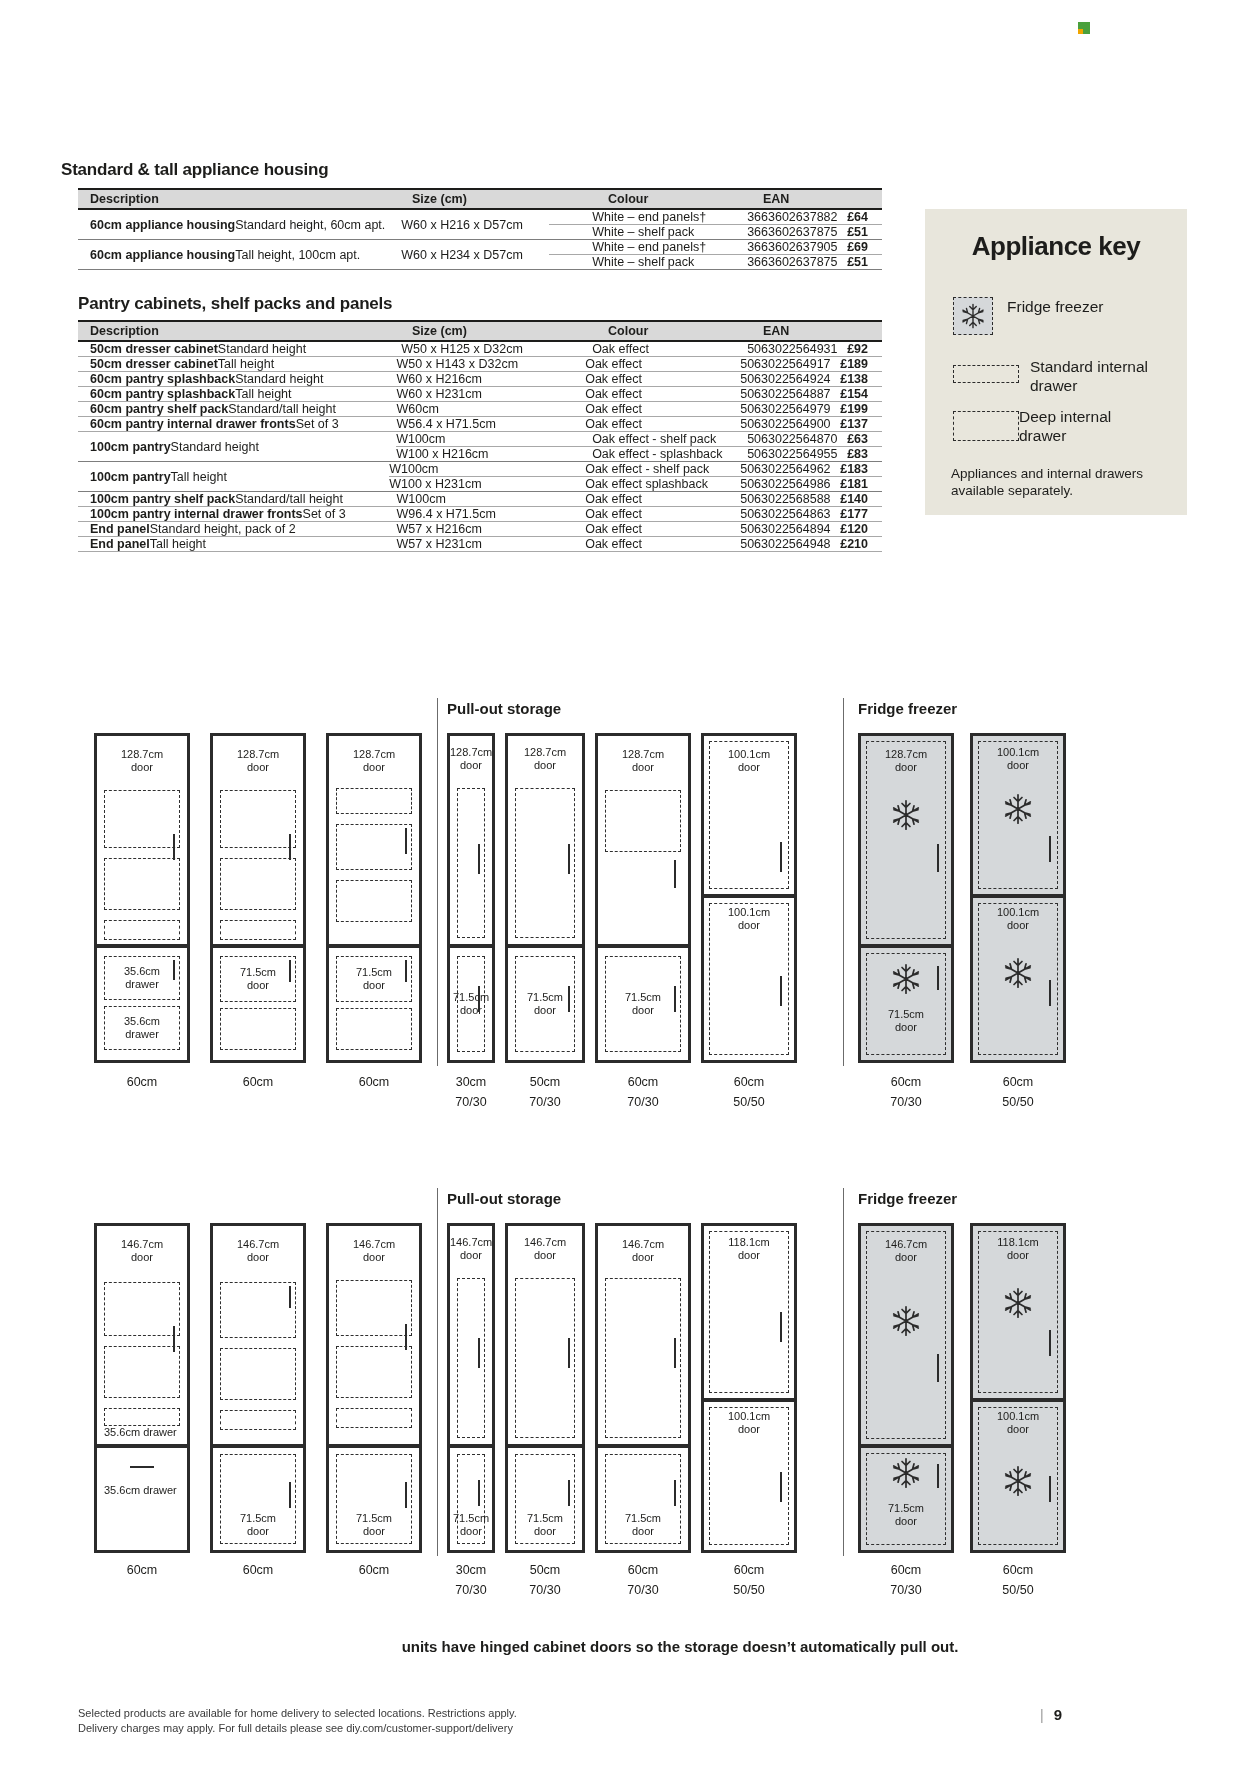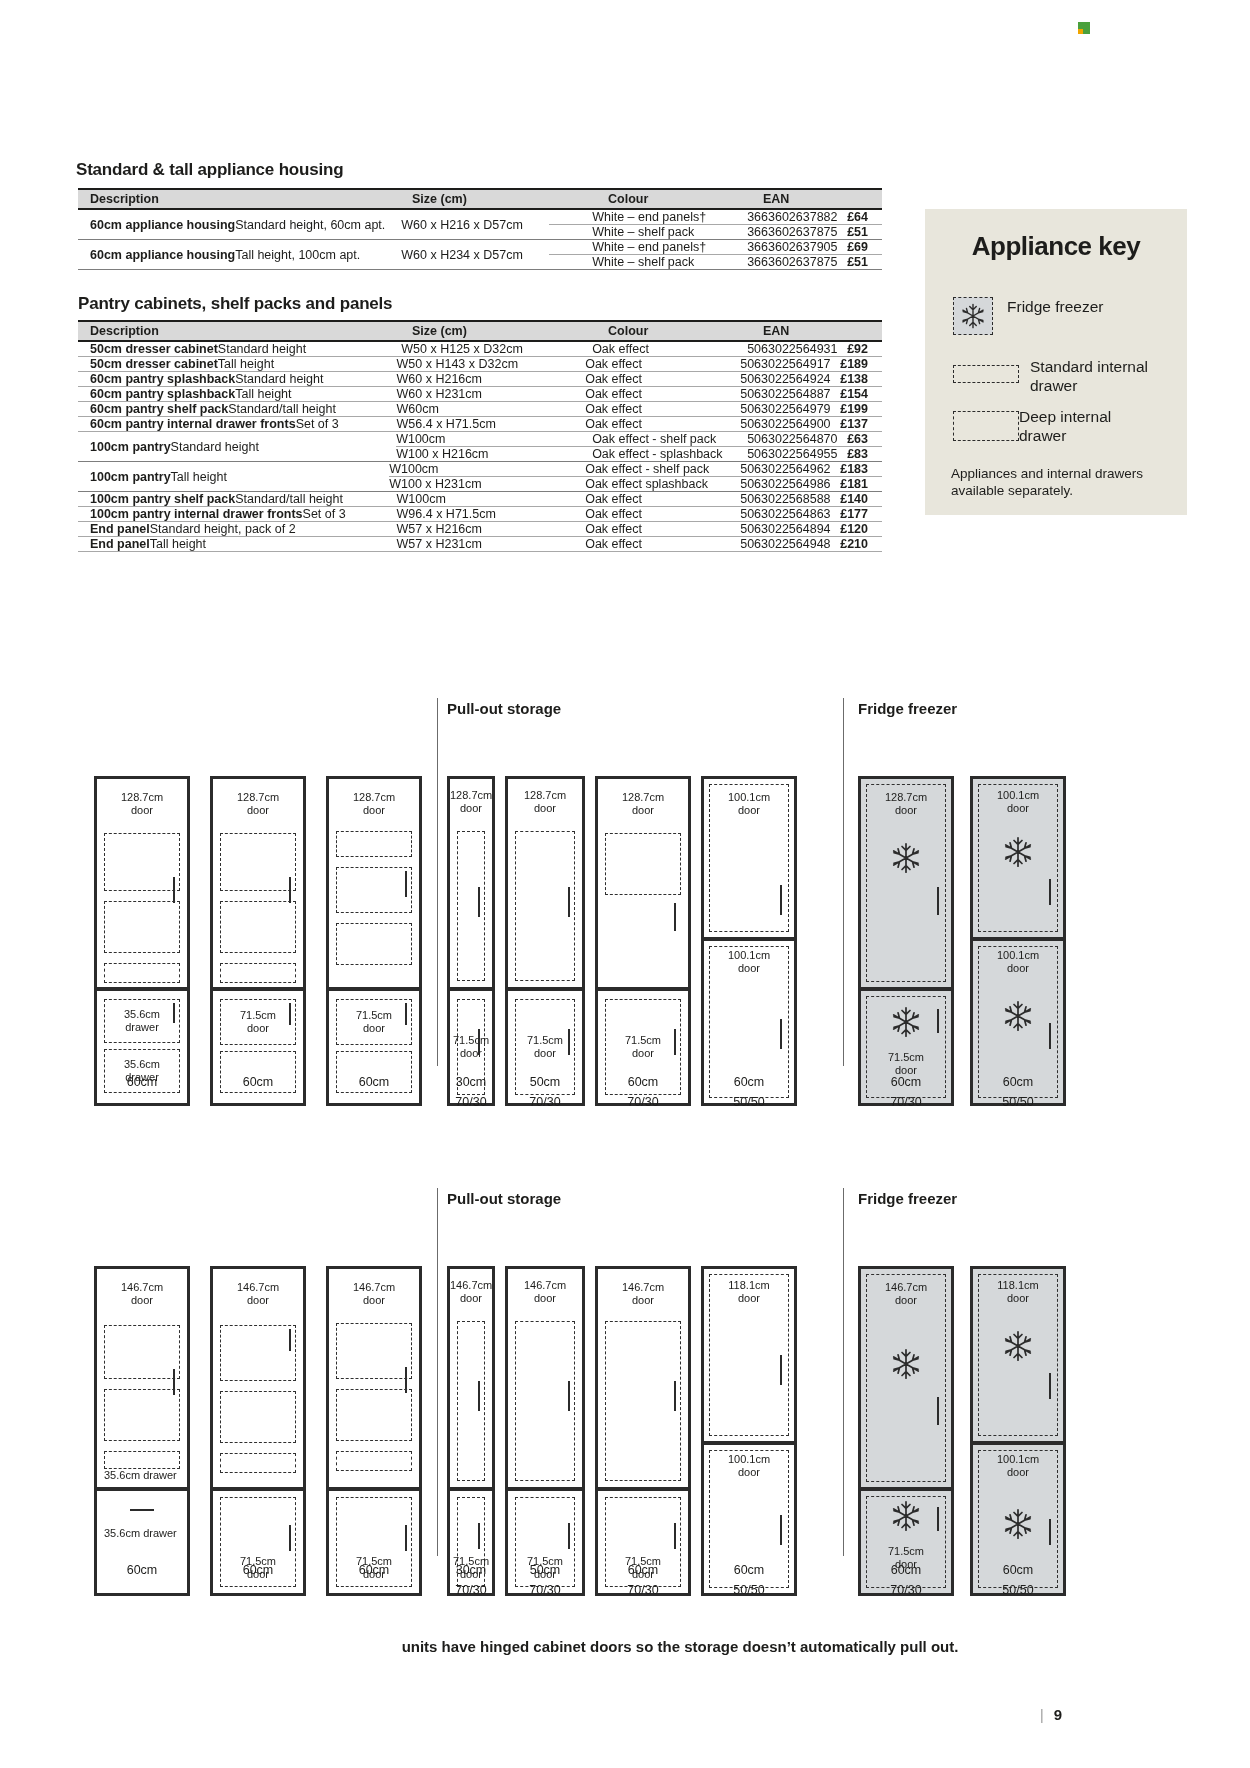--- a/index.html
+++ b/index.html
@@ -24,21 +24,21 @@
   .b{font-weight:bold;}
   
   .key{position:absolute;left:925px;top:209px;width:262px;height:306px;background:#e8e6dc;}
   .key-title{position:absolute;left:0;right:0;top:22px;text-align:center;font-size:26px;font-weight:bold;letter-spacing:-0.5px;}
   .key-label{position:absolute;font-size:15.5px;line-height:19px;}
   .swatch{position:absolute;border:1.6px dashed #2b2b2b;box-sizing:border-box;}
   .key-note{position:absolute;left:26px;top:256px;width:210px;font-size:13.5px;line-height:17px;}
   
   .sec-heading{position:absolute;font-size:15px;font-weight:bold;}
   .vsep{position:absolute;width:1px;background:#6b6b6b;}
-  .cab{position:absolute;border:3px solid #2b2b2b;background:#ffffff;box-sizing:border-box;margin-top:43px;}
+  .cab{position:absolute;border:3px solid #2b2b2b;background:#ffffff;box-sizing:border-box;}
   .cab.grey{background:#d5d8da;}
   .cab-sec{position:absolute;left:0;right:0;}
   .split{position:absolute;left:-3px;right:-3px;height:4px;background:#2b2b2b;}
   .dbox{position:absolute;left:7px;right:7px;border:1.5px dashed #2f2f2f;box-sizing:border-box;}
   .dbox.txt{display:flex;align-items:center;justify-content:center;text-align:center;
             font-size:11px;line-height:13px;white-space:pre-line;}
   .dbox.txtb{align-items:flex-end;padding-bottom:5px;}
   .dboxfull{position:absolute;left:5px;right:5px;top:5px;bottom:5px;border:1.5px dashed #2f2f2f;}
   .handle{position:absolute;right:12px;width:2px;background:#2b2b2b;}
   .cab-label{position:absolute;left:0;right:0;text-align:center;font-size:11px;line-height:13px;white-space:pre-line;}
@@ -70,21 +70,21 @@
                  M18 18 L5 10.5 M11.1 14 L9.6 8.2 M11.1 14 L5.3 12.4
                  M18 18 L31 25.5 M24.9 22 L26.5 27.8 M24.9 22 L30.7 23.6"></path>
       </g>
     </defs>
   </svg>
 
   <div class="logo">
       <div class="dot"></div>
     </div>
 
-  <div class="h1" style="left:76px;top:160px">Standard &amp; tall appliance housing</div>
+  <div class="h1" style="left:61px;top:160px">Standard &amp; tall appliance housing</div>
   <div id="table-0" class="tbl" style="top:188px">
       <div class="thead">
         <div class="w-desc">Description</div>
         <div class="w-size">Size (cm)</div>
         <div class="w-col">Colour</div>
         <div class="w-ean">EAN</div>
         <div class="w-price"></div>
       </div>
       <div class="trow group">
         <div class="cell w-desc">
@@ -686,17 +686,21 @@
           </div>
           <div class="handle" style="top: 74px; height: 26px;"></div>
         </div>
       </div>
       <div class="under" style="left: 970px; width: 96px; top: 1563px;">60cm</div>
       <div class="under" style="left: 970px; width: 96px; top: 1583px;">50/50</div>
     </div>
 
   <div class="note" style="top:1635px">units have hinged cabinet doors so the storage doesn’t automatically pull out.</div>
 
+  <div class="footer">
+    <div>Selected products are available for home delivery to selected locations. Restrictions apply.</div>
+    <div>Delivery charges may apply. For full details please see diy.com/customer-support/delivery</div>
+  </div>
   <div class="pageno">
     <span class="sep">|</span><span class="num">9</span>
   </div>
 
 </div>
 
 </body></html>

